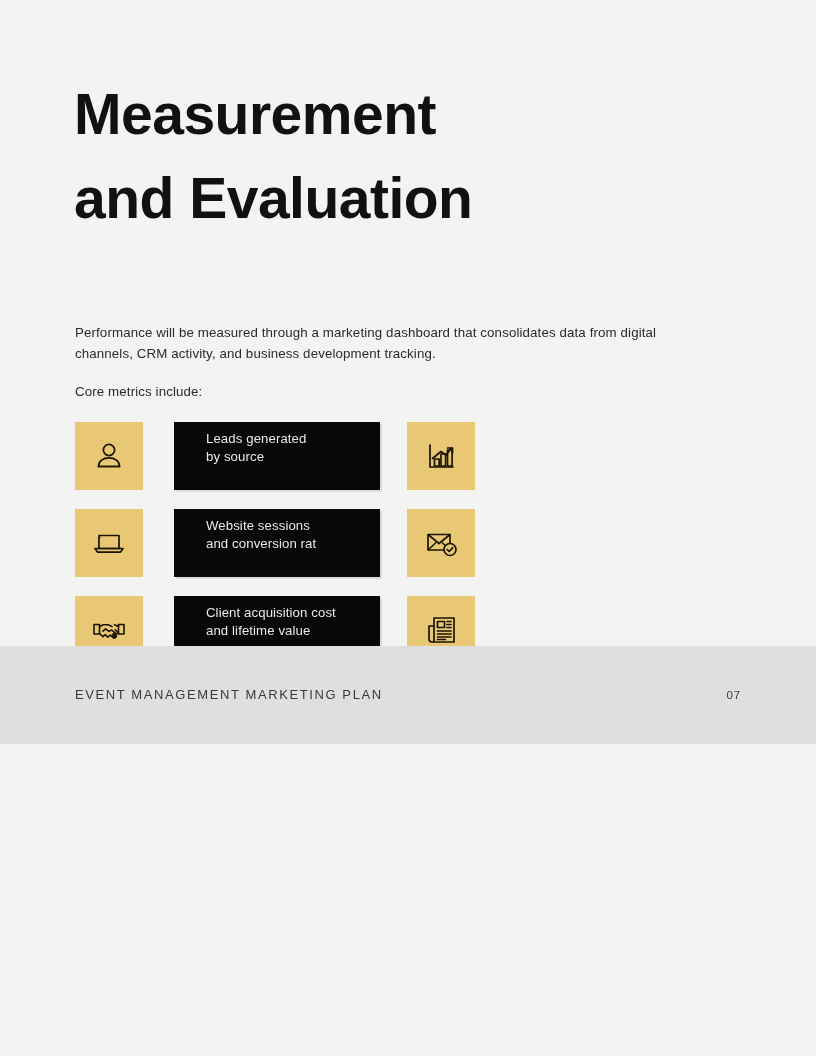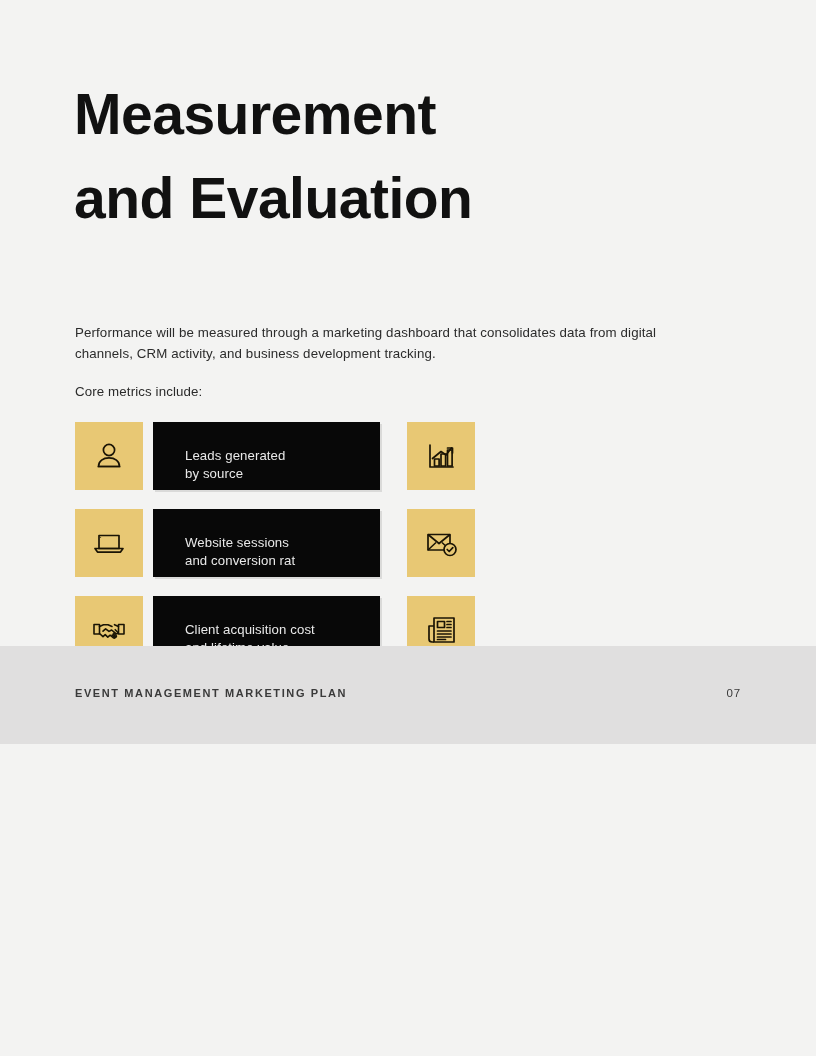--- a/index.html
+++ b/index.html
@@ -84,27 +84,27 @@
     flex: 0 0 68px;
     display: flex;
     align-items: center;
     justify-content: center;
     box-sizing: border-box;
   }
   .metric-icon-box svg {
     display: block;
   }
   .metric-label-box {
-    margin-left: 10px;
+    margin-left: 31px;
     flex: 1 1 auto;
     min-height: 68px;
     background: #080808;
     color: #e9e9e9;
     display: flex;
-    align-items: flex-end;
+    align-items: flex-start;
     padding: 8px 0 8px 32px;
     box-sizing: border-box;
     box-shadow: 2px 2px 0 rgba(0,0,0,0.10);
   }
   .metric-label {
     font-size: 13.2px;
     line-height: 17.5px;
     letter-spacing: 0.1px;
     white-space: pre-line;
   }
@@ -129,24 +129,23 @@
   .footer-inner {
     position: absolute;
     left: 75px;
     right: 75px;
     top: 41px;
     display: flex;
     justify-content: space-between;
     align-items: baseline;
   }
   .footer-title {
-    font-size: 11px;
+    font-size: 13px;
     letter-spacing: 1.6px;
     color: #3a3a3a;
-    font-weight: bold;
   }
   .footer-page {
     font-size: 11.5px;
     letter-spacing: 0.8px;
     color: #3a3a3a;
   }
 </style>
 </head>
 <body>
 

